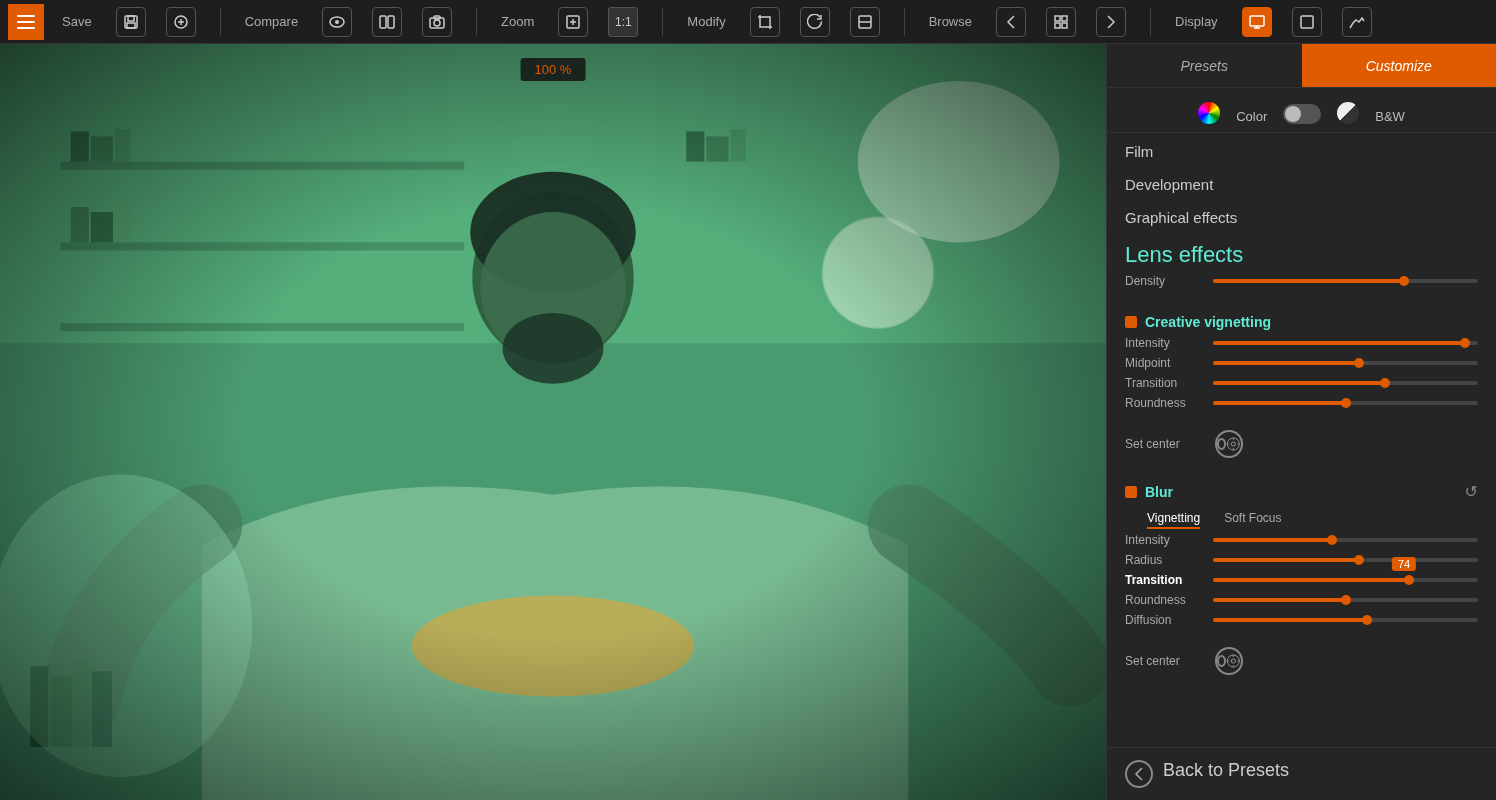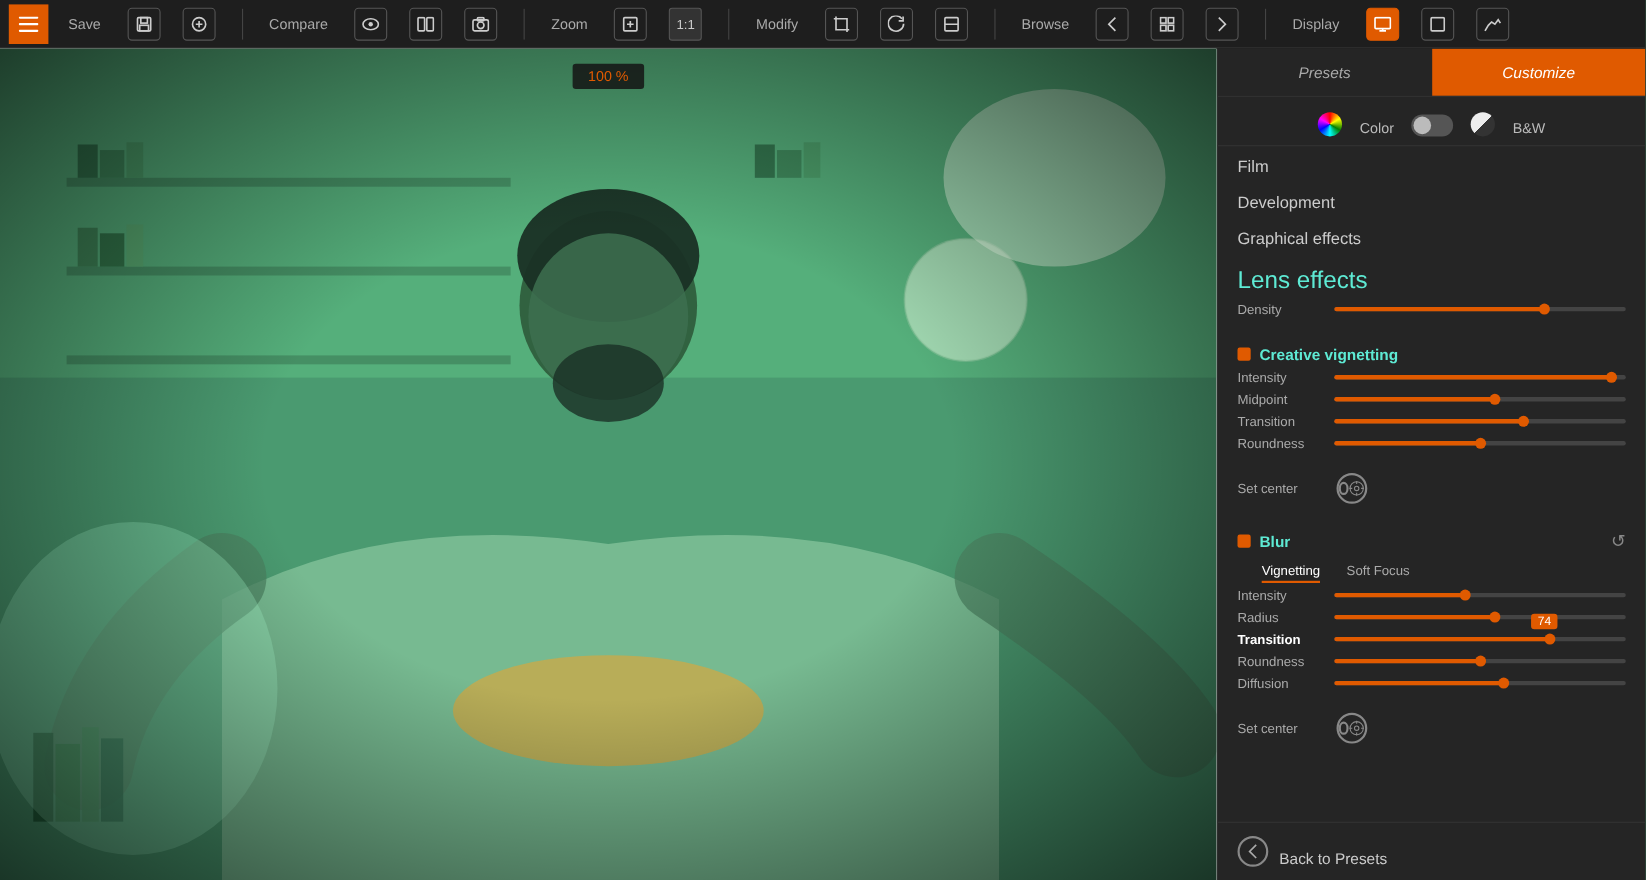--- a/index.html
+++ b/index.html
@@ -320,26 +320,26 @@
       content: '';
       width: 8px;
       height: 8px;
       border: 2px solid #888;
       border-radius: 50%;
     }
 
     
     .back-to-presets {
       display: flex;
-      align-items: flex-end;
+      align-items: flex-start;
       padding: 12px 18px;
       gap: 10px;
       cursor: pointer;
       color: #ccc;
-      font-size: 14px;
+      font-size: 18px;
       border-top: 1px solid #333;
       margin-top: auto;
     }
     .back-btn {
       width: 28px;
       height: 28px;
       border: 2px solid #888;
       border-radius: 50%;
       display: flex;
       align-items: center;

